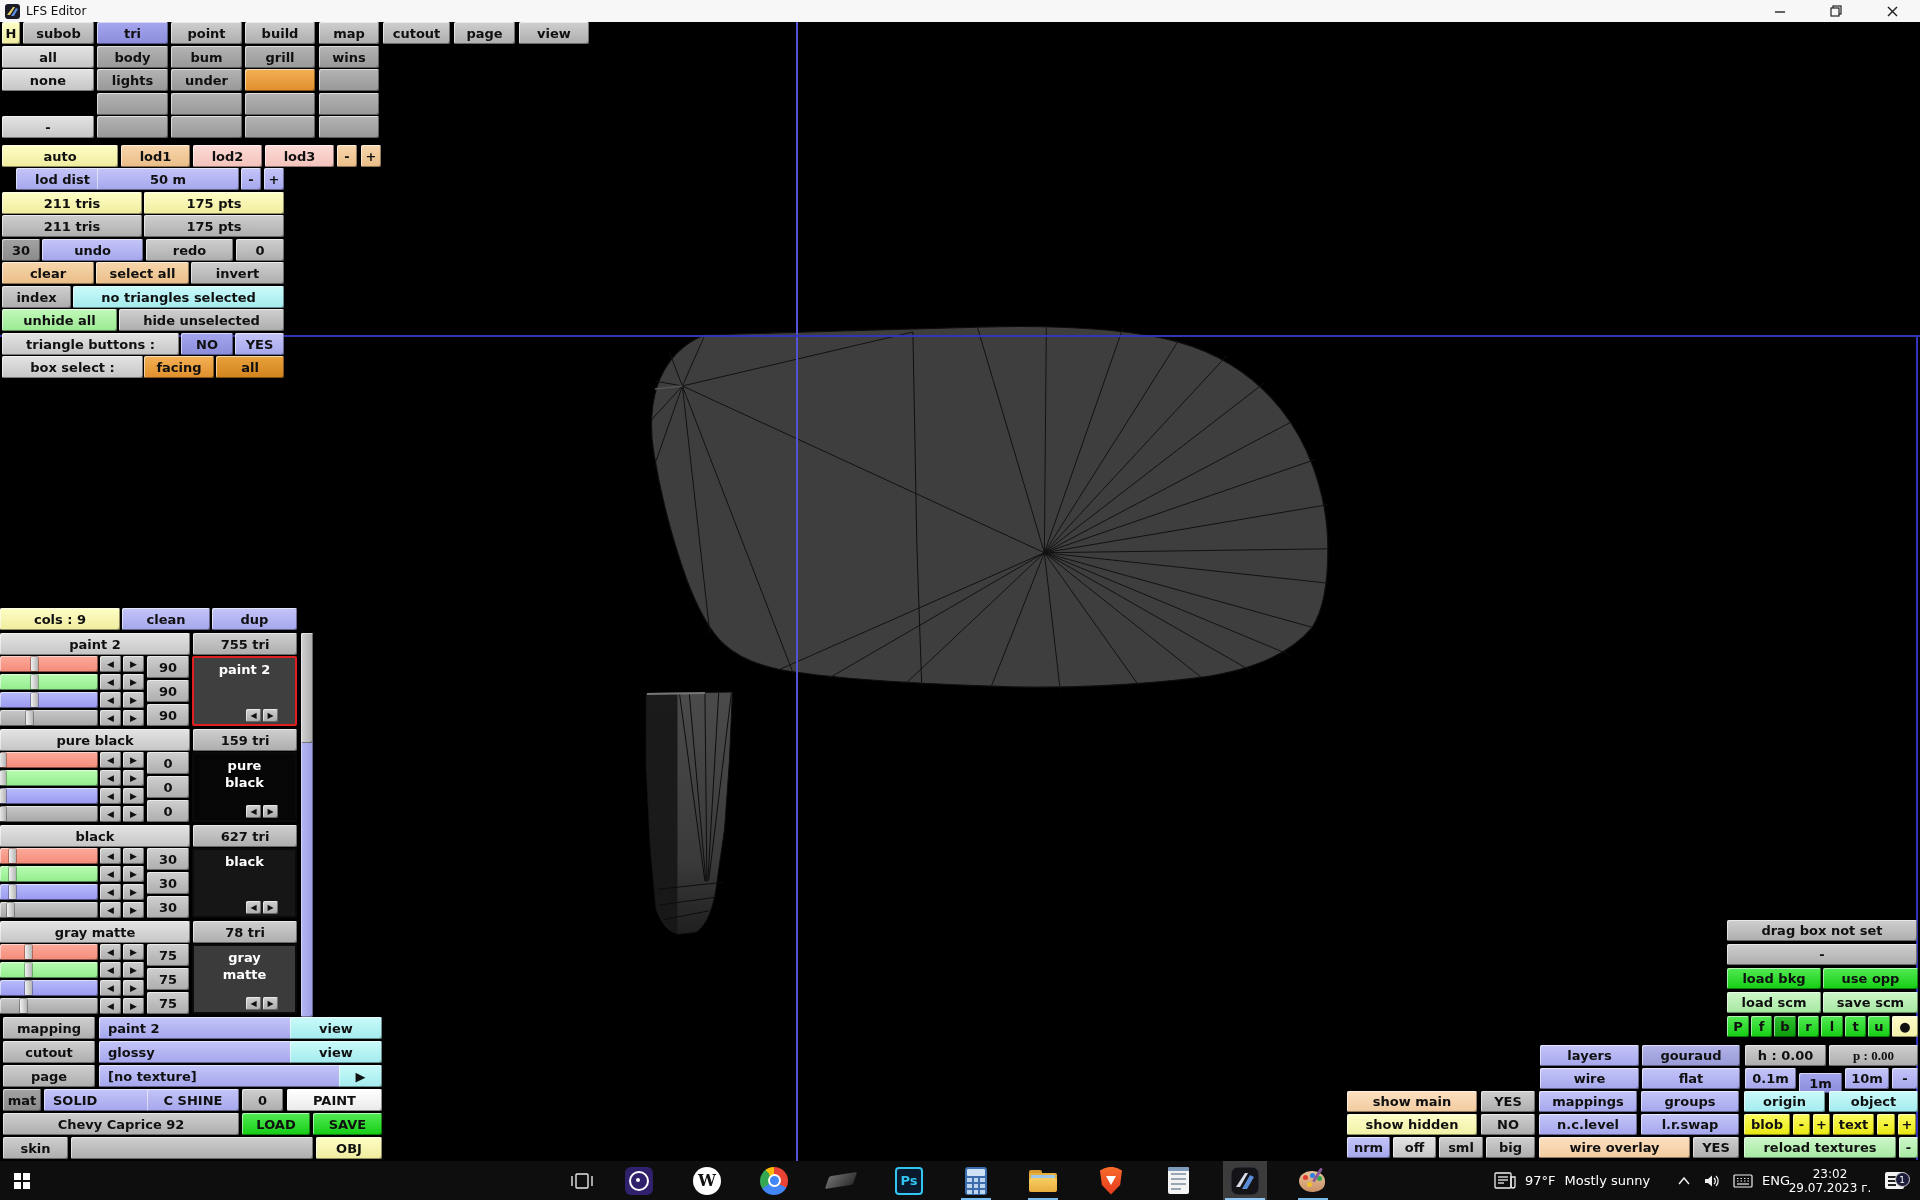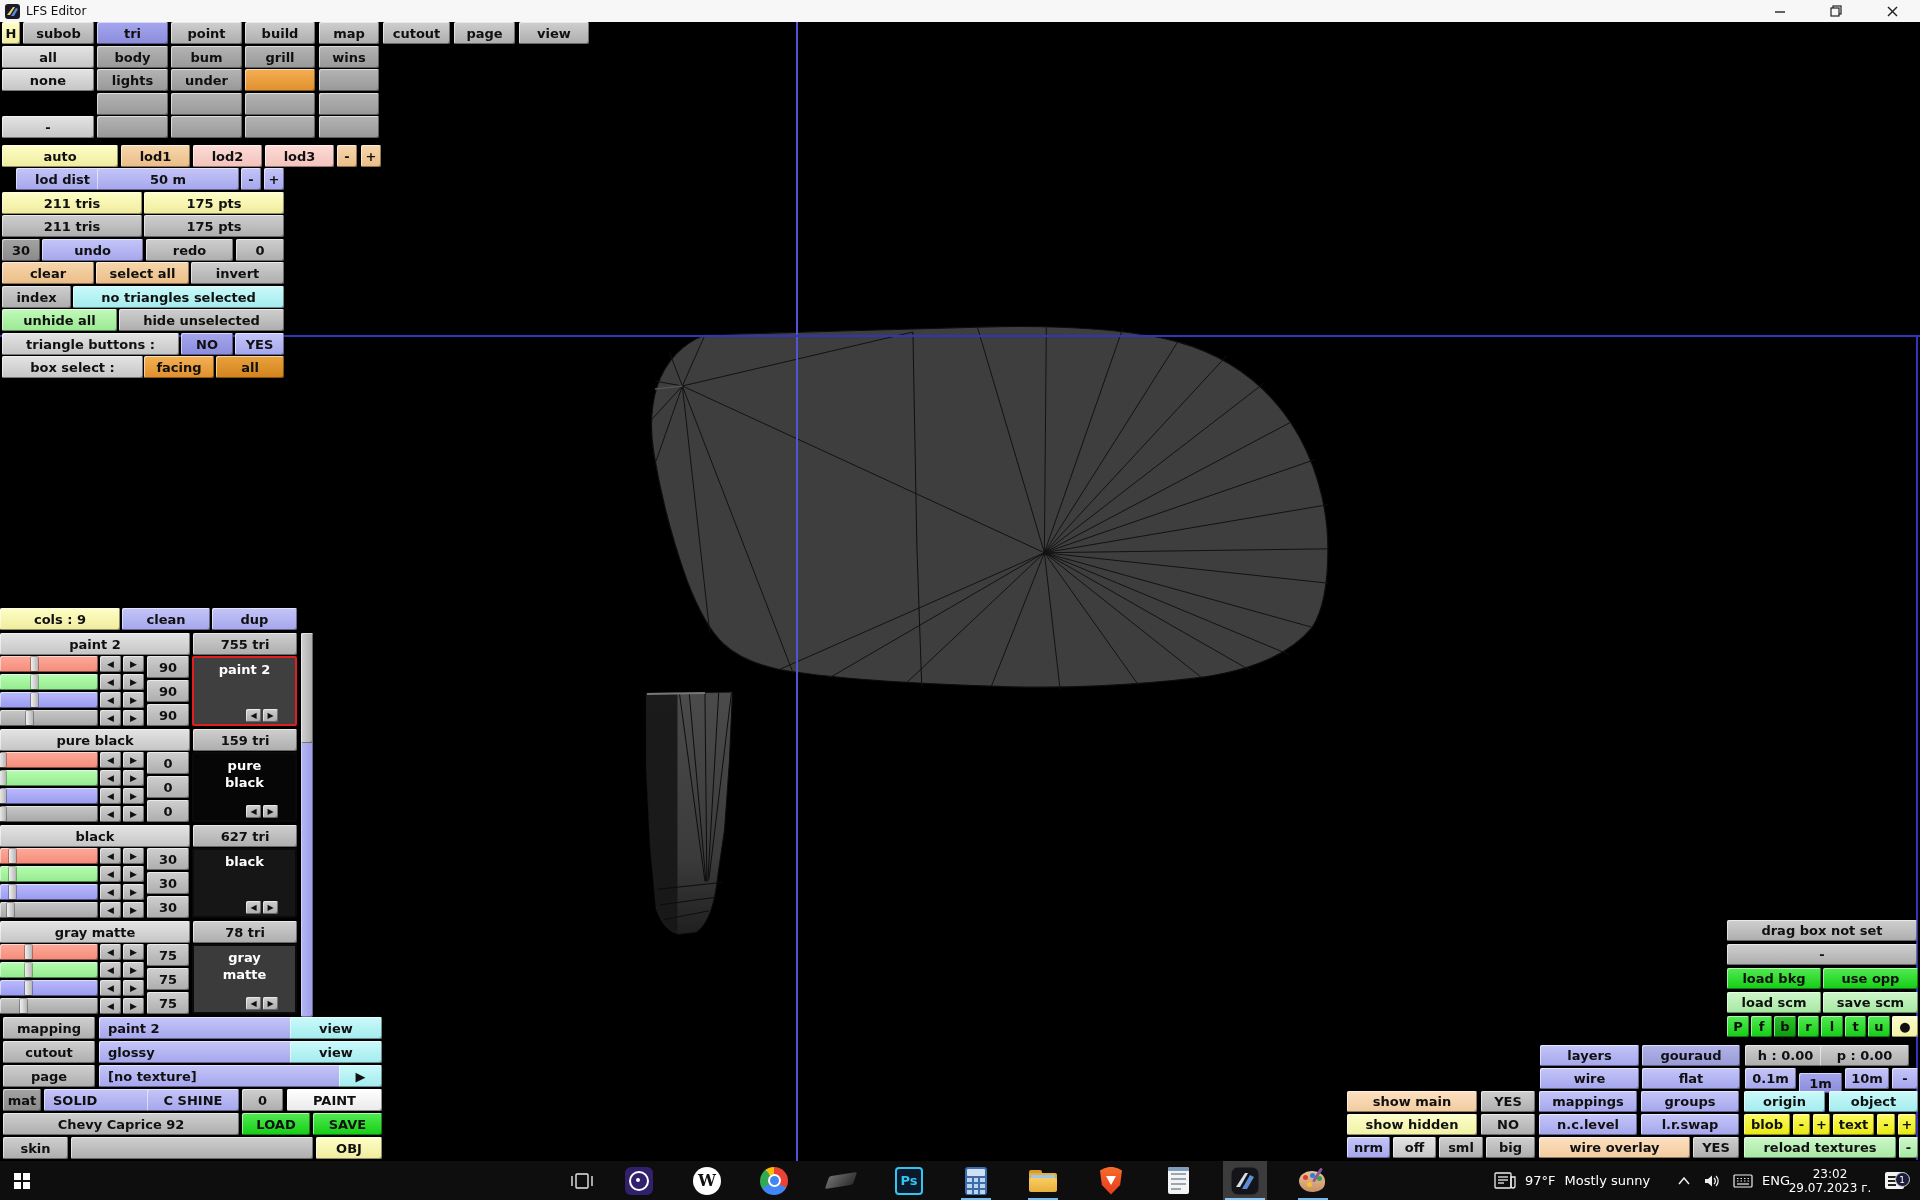--- a/index.html
+++ b/index.html
@@ -249,21 +249,21 @@
       <div class="btn c-gb" style="left: 73px; top: 96px; width: 21px; height: 21px;">r</div>
       <div class="btn c-gb" style="left: 96px; top: 96px; width: 22px; height: 21px;">l</div>
       <div class="btn c-gb" style="left: 120px; top: 96px; width: 21px; height: 21px;">t</div>
       <div class="btn c-gb" style="left: 143px; top: 96px; width: 22px; height: 21px;">u</div>
       <div class="btn c-py" style="left: 167px; top: 96px; width: 26px; height: 21px;">●</div>
     </div>
     <div class="panel" style="left: 1537px; top: 1045px;">
       <div class="btn c-b" style="left: 3px; top: 0px; width: 99px; height: 21px;">layers</div>
       <div class="btn c-bd" style="left: 105px; top: 0px; width: 98px; height: 21px;">gouraud</div>
       <div class="btn c-g" style="left: 208px; top: 0px; width: 81px; height: 21px;">h : 0.00</div>
-      <div class="btn c-g" style="left: 283px; top: 0px; width: 89px; height: 21px;">p : 0.00</div>
+      <div class="btn c-g" style="left: 292px; top: 0px; width: 89px; height: 21px; font-family: Liberation Serif, serif;">p : 0.00</div>
       <div class="btn c-b" style="left: 3px; top: 23px; width: 99px; height: 21px;">wire</div>
       <div class="btn c-b" style="left: 105px; top: 23px; width: 98px; height: 21px;">flat</div>
       <div class="btn c-b" style="left: 208px; top: 23px; width: 51px; height: 21px;">0.1m</div>
       <div class="btn c-bs" style="left: 262px; top: 28px; width: 43px; height: 20px;">1m</div>
       <div class="btn c-b" style="left: 308px; top: 23px; width: 44px; height: 21px;">10m</div>
       <div class="btn c-b" style="left: 355px; top: 23px; width: 26px; height: 21px;">-</div>
     </div>
     <div class="panel" style="left: 1345px; top: 1091px;">
       <div class="btn c-pe" style="left: 2px; top: 0px; width: 130px; height: 21px;">show main</div>
       <div class="btn c-g" style="left: 136px; top: 0px; width: 54px; height: 21px;">YES</div>

